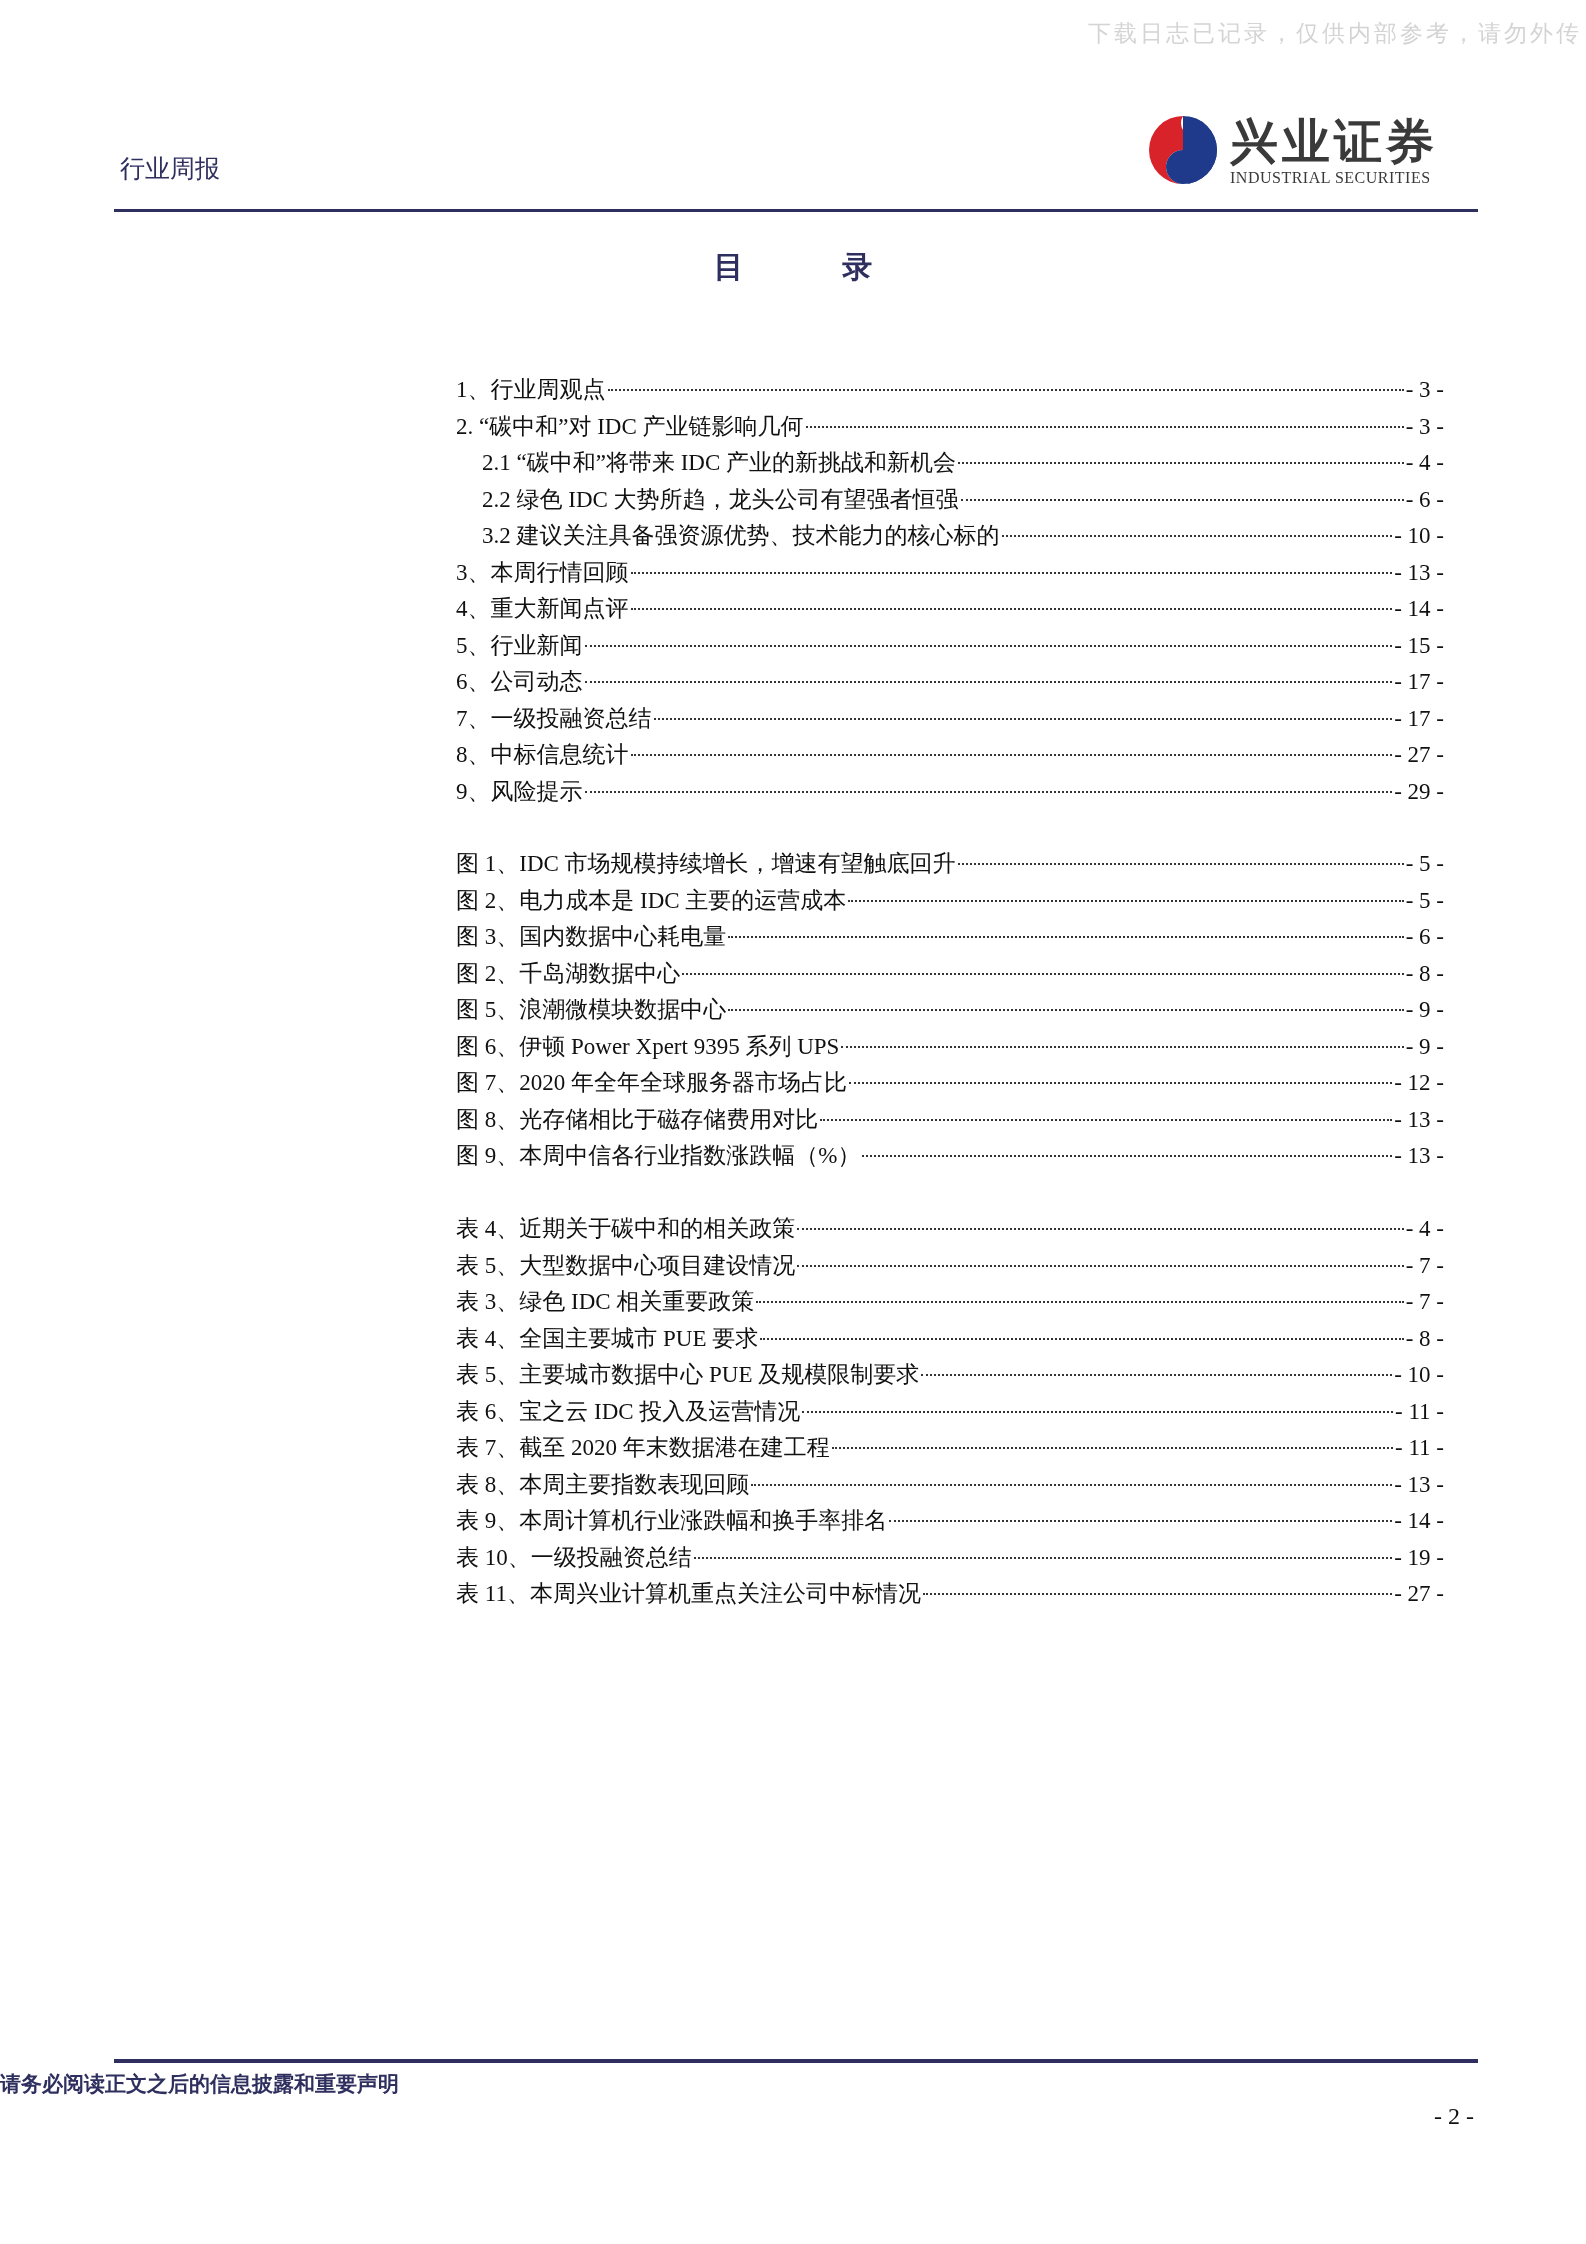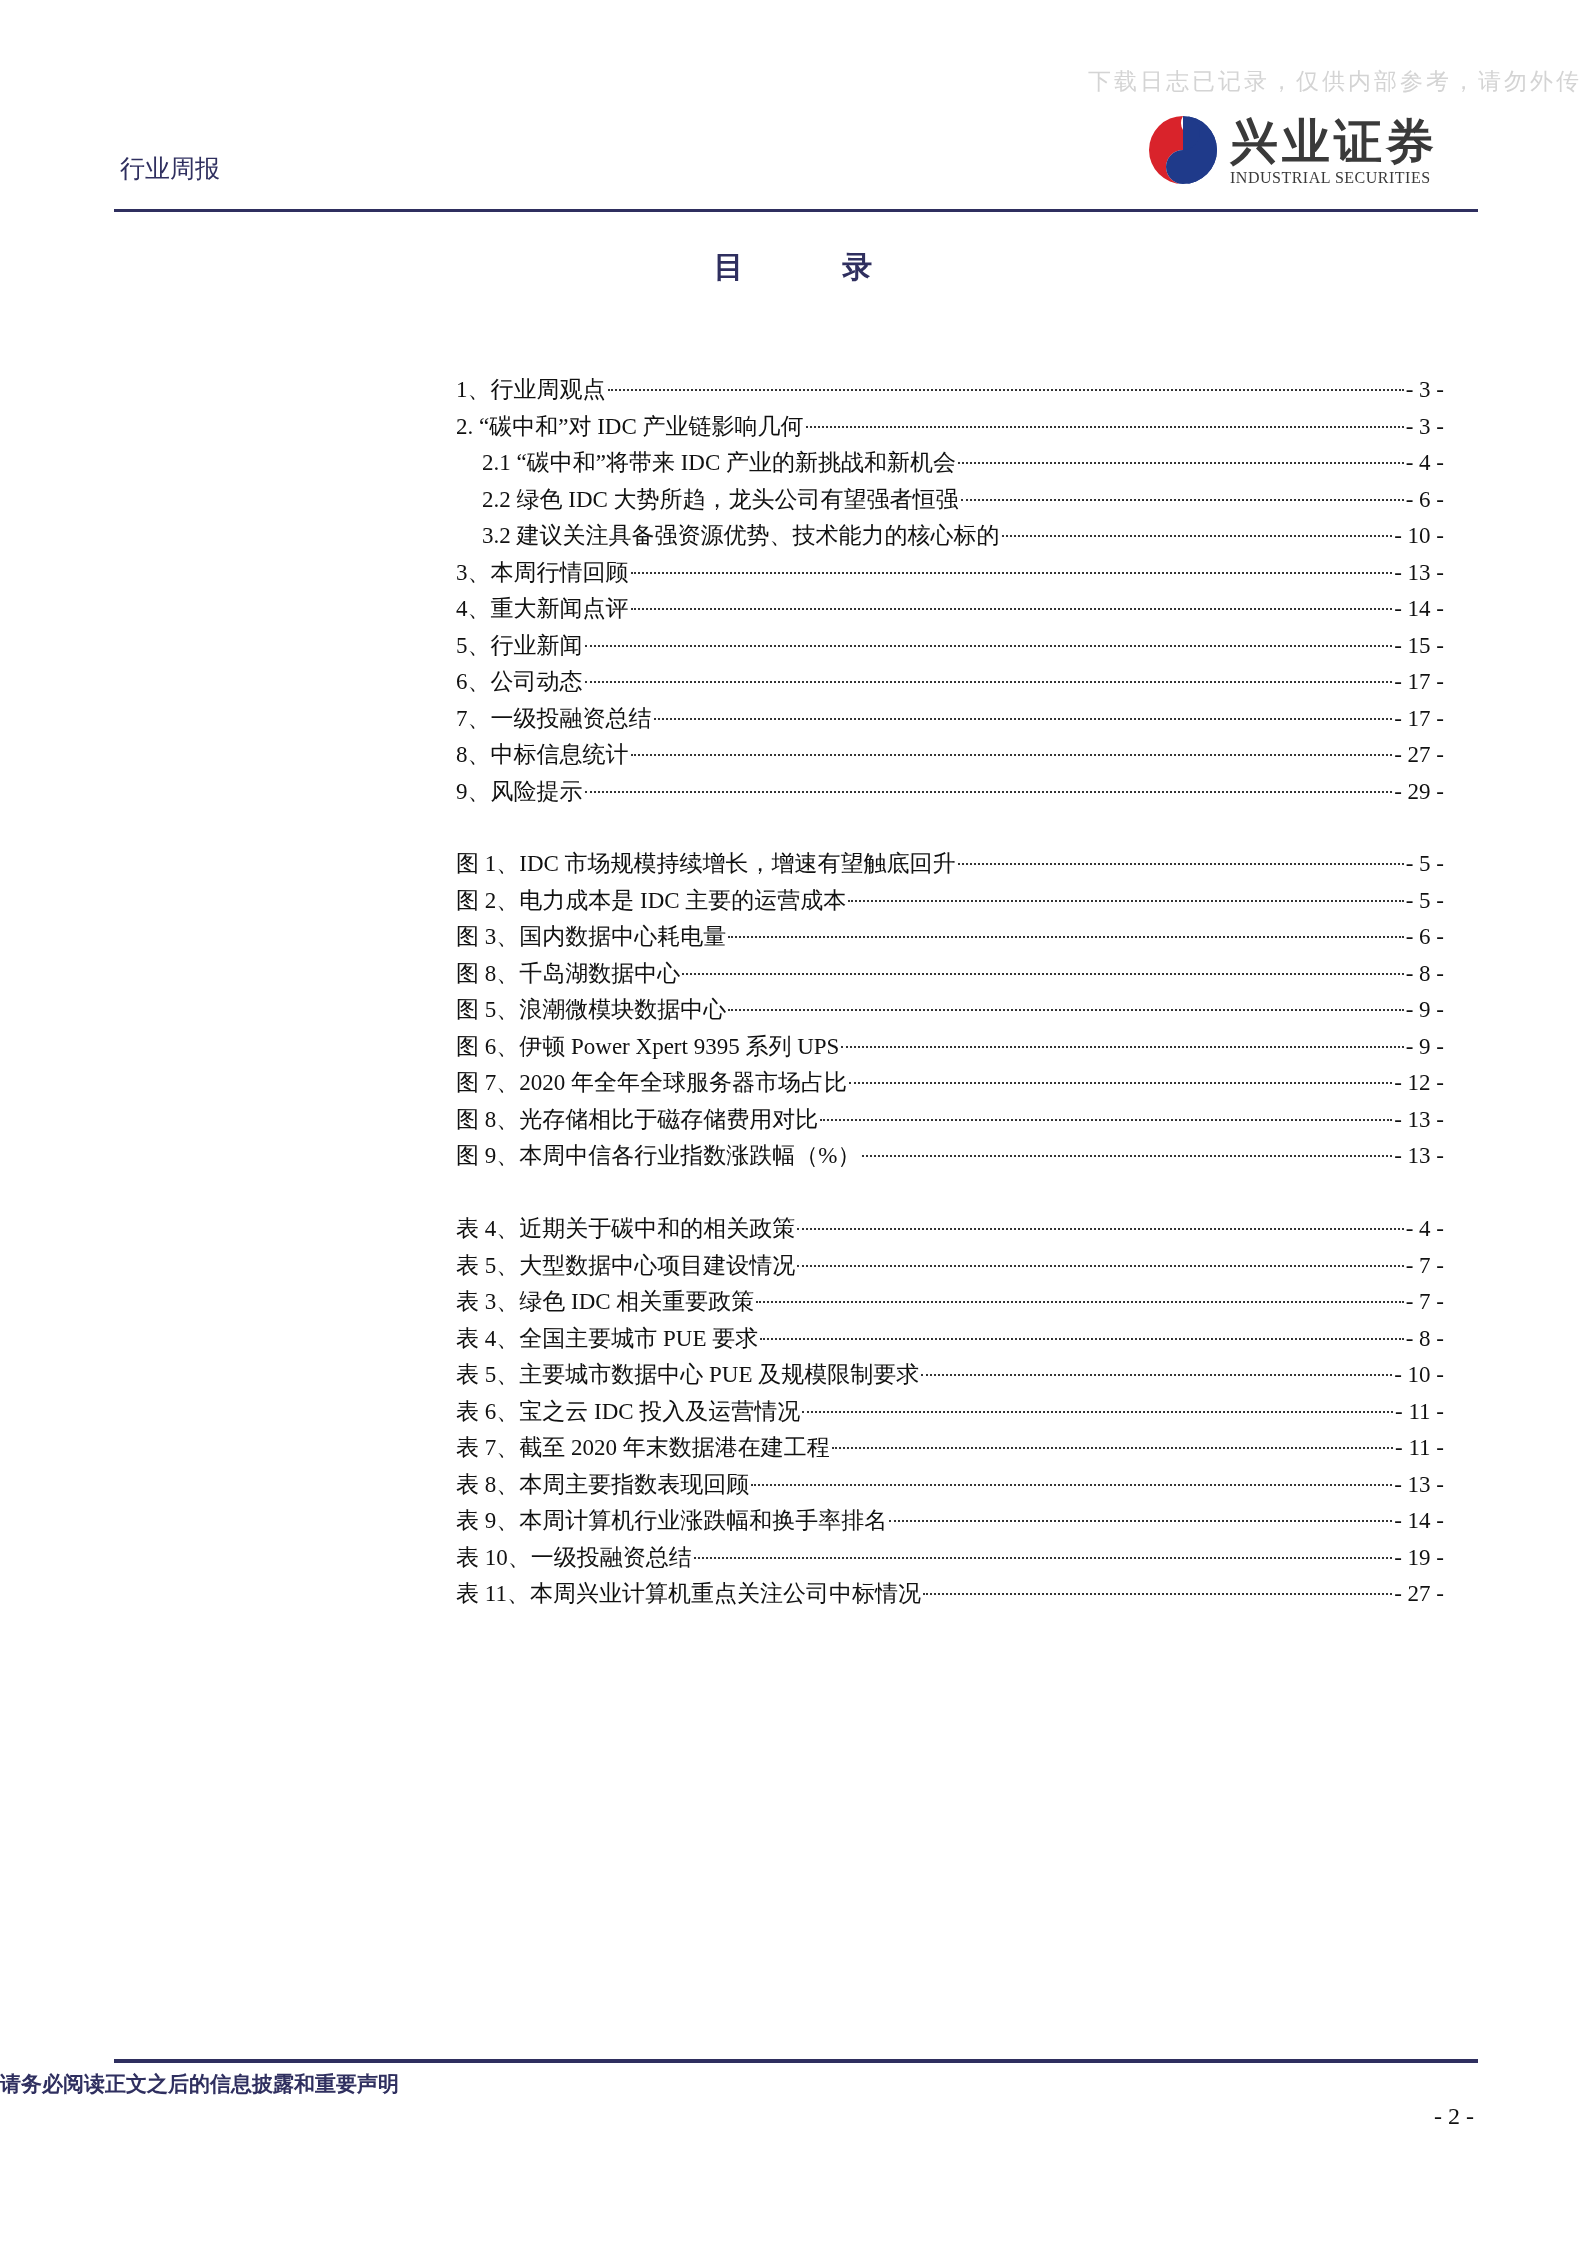--- a/index.html
+++ b/index.html
@@ -4,21 +4,21 @@
 <style>
   html, body { margin: 0; padding: 0; background: #ffffff; }
   body {
     width: 1586px; height: 2244px; position: relative; overflow: hidden;
     font-family: "DejaVu Serif", "Liberation Serif", serif;
     color: #111;
   }
   .watermark {
     position: absolute; top: 18px; right: 4px;
     font-family: "DejaVu Sans", sans-serif;
-    font-size: 23px; letter-spacing: 3px; color: #d4d4d4; margin-top: 48px;
+    font-size: 23px; letter-spacing: 3px; color: #d4d4d4;
   }
   .header-title {
     position: absolute; left: 120px; top: 152px;
     font-family: "DejaVu Sans", sans-serif;
     font-size: 25px; font-weight: normal; color: #2f2f5f;
   }
   .header-rule {
     position: absolute; left: 114px; top: 209px; width: 1364px; height: 3px; background: #2f2f5f;
   }
   .logo {
@@ -159,21 +159,21 @@
       <span class="toc-label">图 2、电力成本是 IDC 主要的运营成本</span>
       <span class="toc-leader"></span>
       <span class="toc-page">- 5 -</span>
     </div>
   <div class="toc-row">
       <span class="toc-label">图 3、国内数据中心耗电量</span>
       <span class="toc-leader"></span>
       <span class="toc-page">- 6 -</span>
     </div>
   <div class="toc-row">
-      <span class="toc-label">图 8、千岛湖数据中心</span>
+      <span class="toc-label">图 2、千岛湖数据中心</span>
       <span class="toc-leader"></span>
       <span class="toc-page">- 8 -</span>
     </div>
   <div class="toc-row">
       <span class="toc-label">图 5、浪潮微模块数据中心</span>
       <span class="toc-leader"></span>
       <span class="toc-page">- 9 -</span>
     </div>
   <div class="toc-row">
       <span class="toc-label">图 6、伊顿 Power Xpert 9395  系列 UPS</span>

